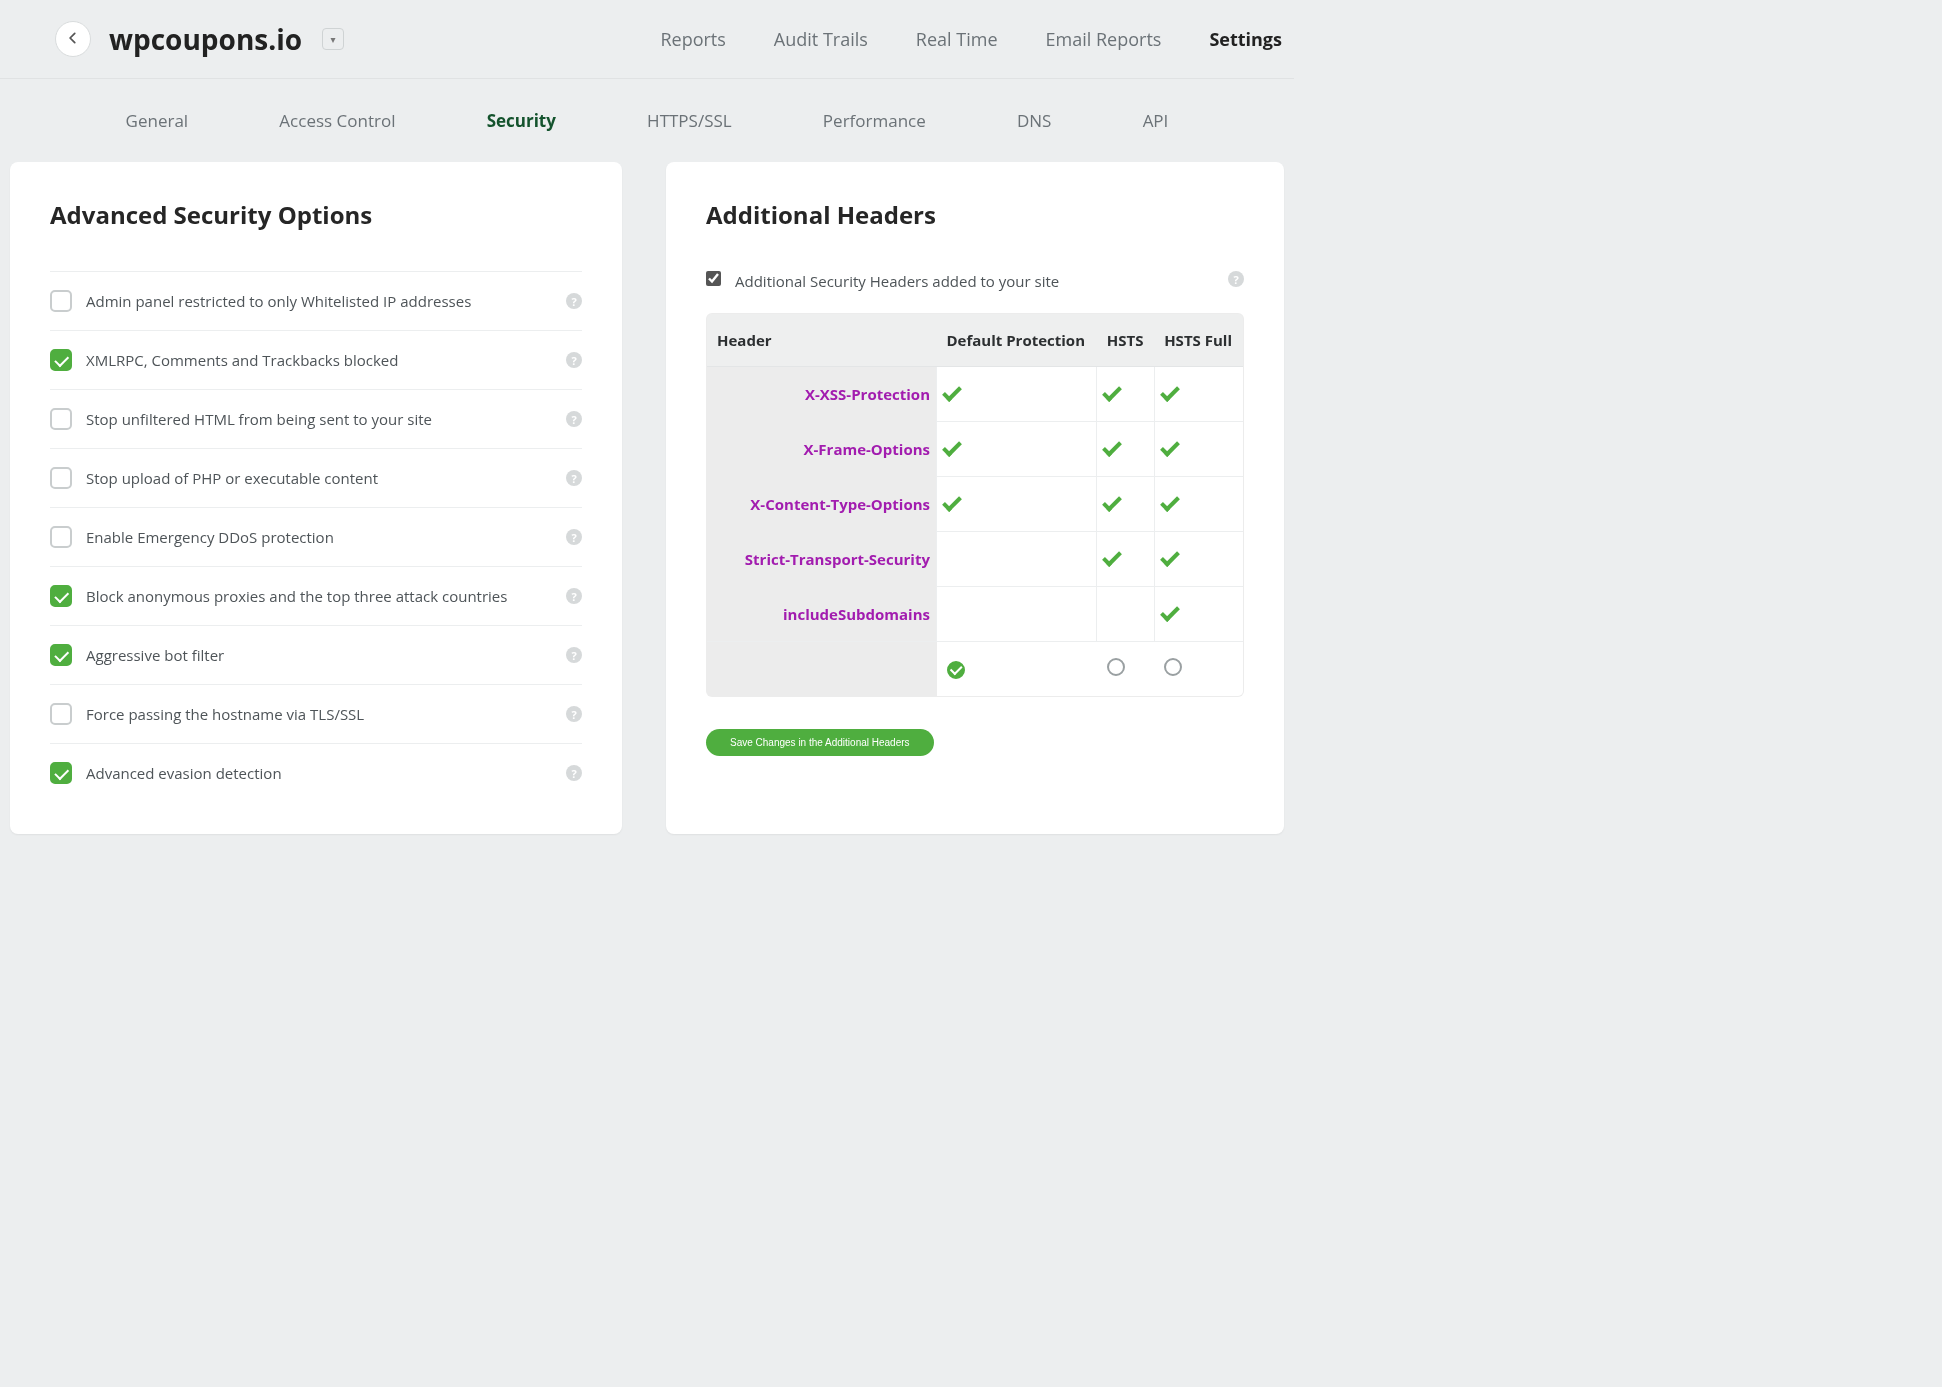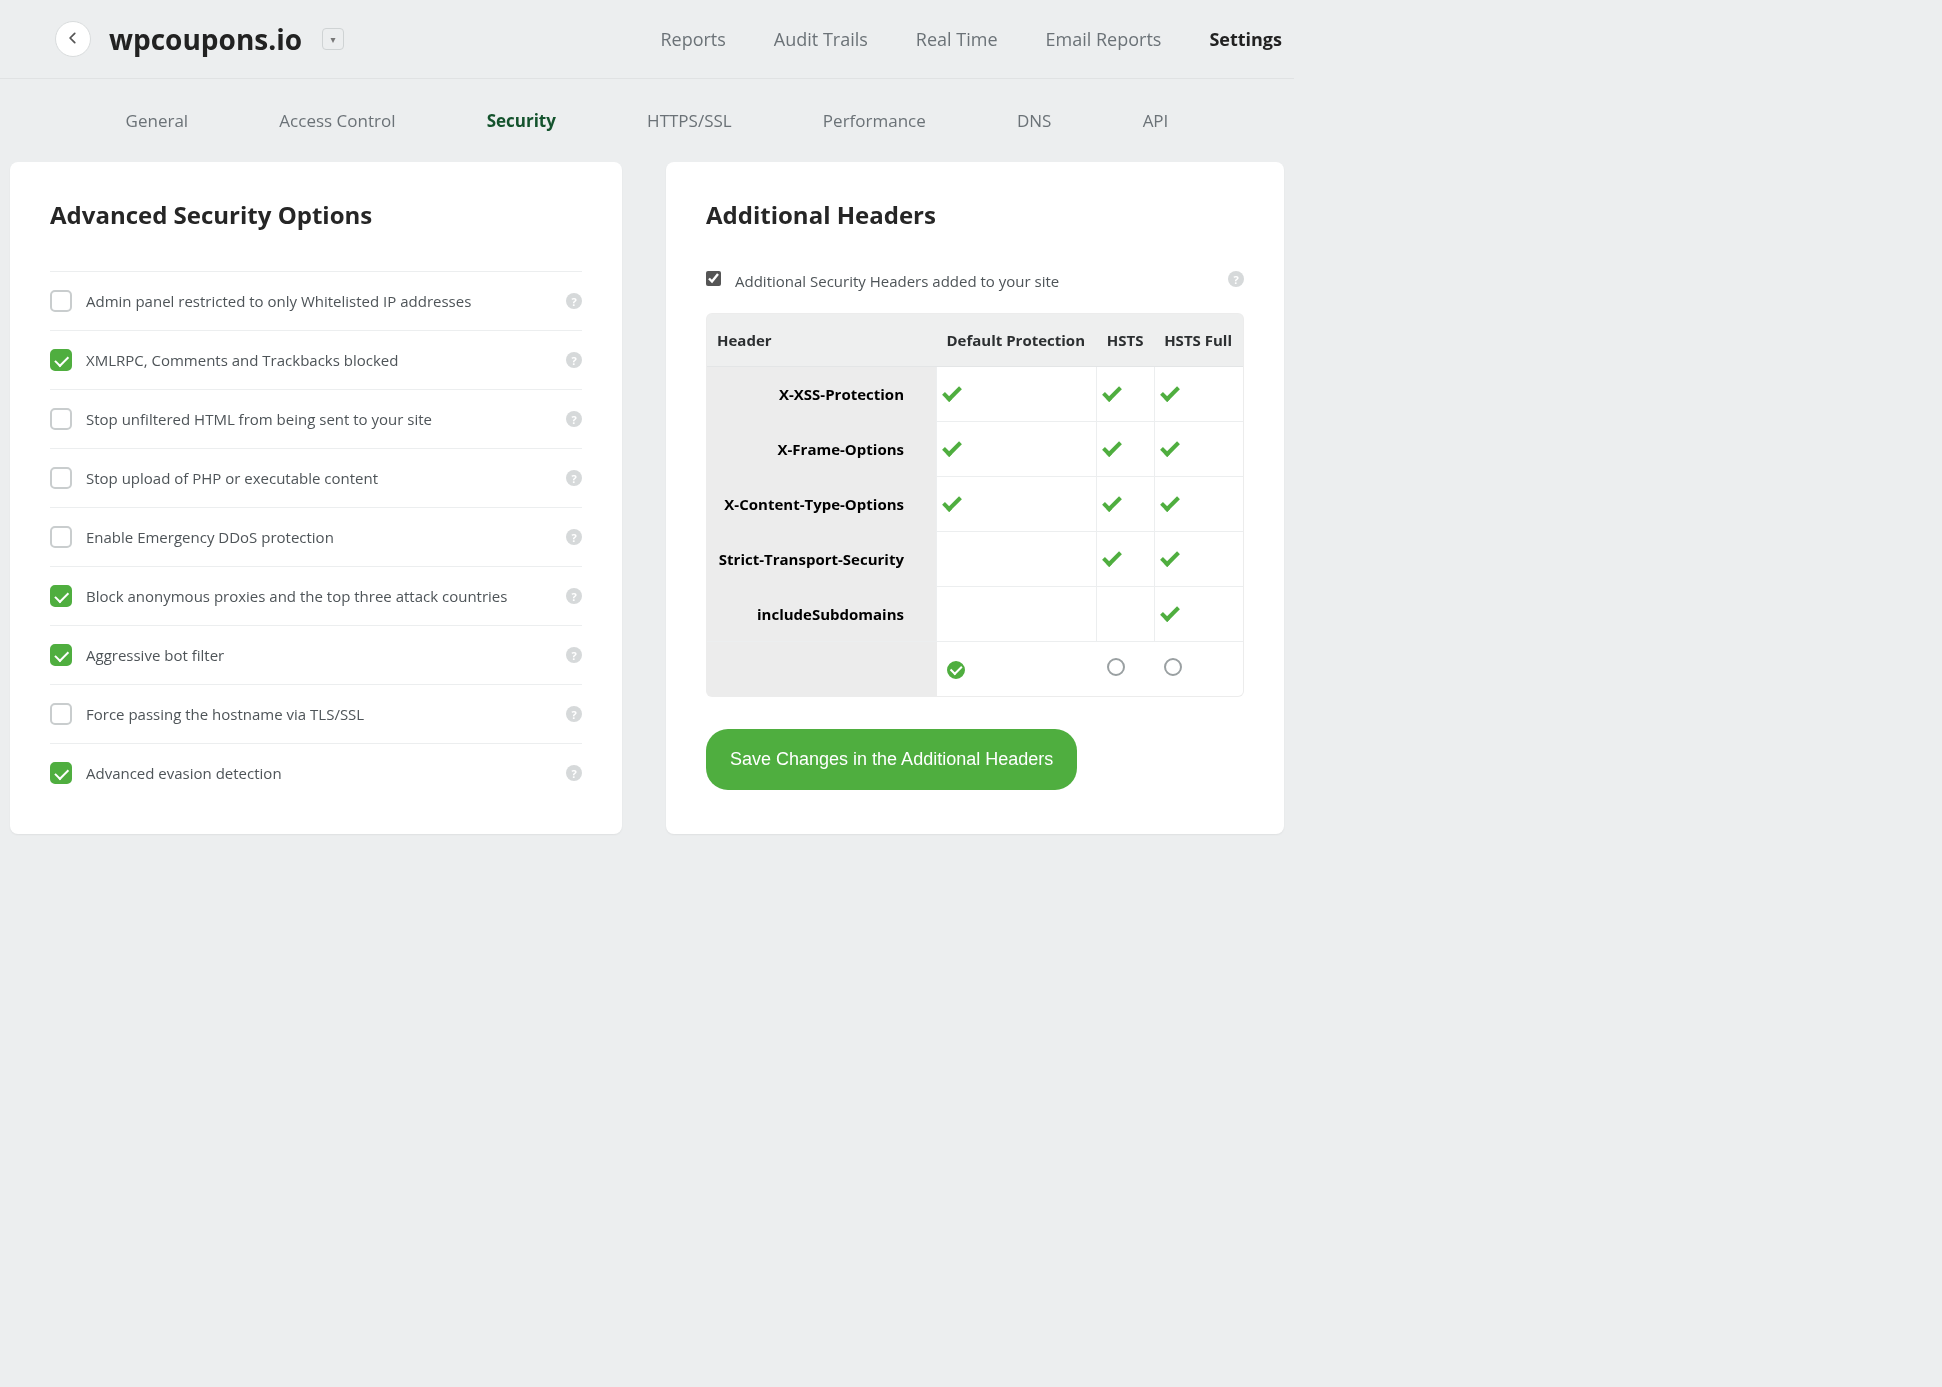--- a/index.html
+++ b/index.html
@@ -144,22 +144,22 @@
     cursor: pointer;
     flex-shrink: 0;
   }
   
   .btn-save {
     margin-top: 24px;
     background: #4fae3f;
     color: #fff;
     border: none;
     border-radius: 22px;
-    padding: 20px 24px;
-    font-size: 18px;
+    padding: 8px 24px;
+    font-size: 10px;
     cursor: pointer;
   }
   
   .headers-top {
     display: flex;
     gap: 14px;
     margin-bottom: 22px;
   }
   .native-check {
     width: 15px; height: 15px;
@@ -184,22 +184,22 @@
   }
   .htable thead th {
     background: #eeefef;
     font-weight: 700;
     color: #2c2f31;
     border-bottom: 1px solid #e3e5e6;
   }
   .htable tbody td.rowhead {
     text-align: right;
     font-weight: 700;
-    color: #000000;
-    padding-right: 32px;
+    color: #a21caf;
+    padding-right: 6px;
     background: #ececec;
     width: 230px;
   }
   .htable tbody td.cell {
     background: #fff;
     border-left: 1px solid #eceeef;
     border-top: 1px solid #eceeef;
   }
   .check-mark {
     display: inline-block;

